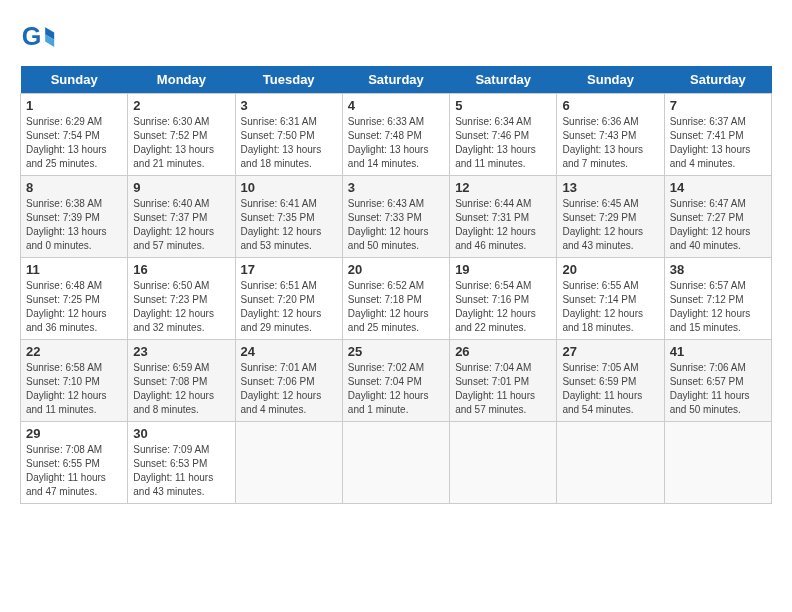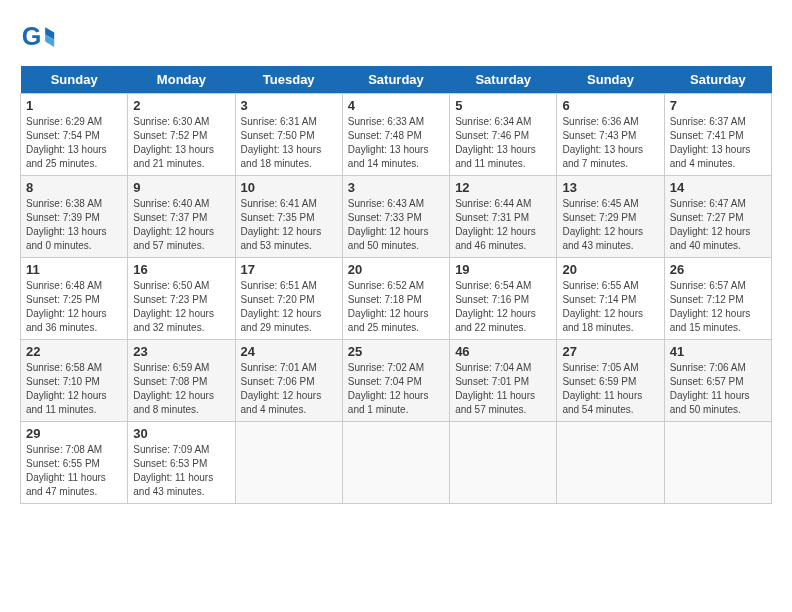--- a/index.html
+++ b/index.html
@@ -195,21 +195,21 @@
         </td>
         <td>
           <div class="day-num">19</div>
           <div class="day-detail">Sunrise: 6:54 AM<br>Sunset: 7:16 PM<br>Daylight: 12 hours<br>and 22 minutes.</div>
         </td>
         <td>
           <div class="day-num">20</div>
           <div class="day-detail">Sunrise: 6:55 AM<br>Sunset: 7:14 PM<br>Daylight: 12 hours<br>and 18 minutes.</div>
         </td>
         <td>
-          <div class="day-num">26</div>
+          <div class="day-num">38</div>
           <div class="day-detail">Sunrise: 6:57 AM<br>Sunset: 7:12 PM<br>Daylight: 12 hours<br>and 15 minutes.</div>
         </td>
       </tr>
       <tr>
         <td>
           <div class="day-num">22</div>
           <div class="day-detail">Sunrise: 6:58 AM<br>Sunset: 7:10 PM<br>Daylight: 12 hours<br>and 11 minutes.</div>
         </td>
         <td>
           <div class="day-num">23</div>
@@ -217,21 +217,21 @@
         </td>
         <td>
           <div class="day-num">24</div>
           <div class="day-detail">Sunrise: 7:01 AM<br>Sunset: 7:06 PM<br>Daylight: 12 hours<br>and 4 minutes.</div>
         </td>
         <td>
           <div class="day-num">25</div>
           <div class="day-detail">Sunrise: 7:02 AM<br>Sunset: 7:04 PM<br>Daylight: 12 hours<br>and 1 minute.</div>
         </td>
         <td>
-          <div class="day-num">46</div>
+          <div class="day-num">26</div>
           <div class="day-detail">Sunrise: 7:04 AM<br>Sunset: 7:01 PM<br>Daylight: 11 hours<br>and 57 minutes.</div>
         </td>
         <td>
           <div class="day-num">27</div>
           <div class="day-detail">Sunrise: 7:05 AM<br>Sunset: 6:59 PM<br>Daylight: 11 hours<br>and 54 minutes.</div>
         </td>
         <td>
           <div class="day-num">41</div>
           <div class="day-detail">Sunrise: 7:06 AM<br>Sunset: 6:57 PM<br>Daylight: 11 hours<br>and 50 minutes.</div>
         </td>

